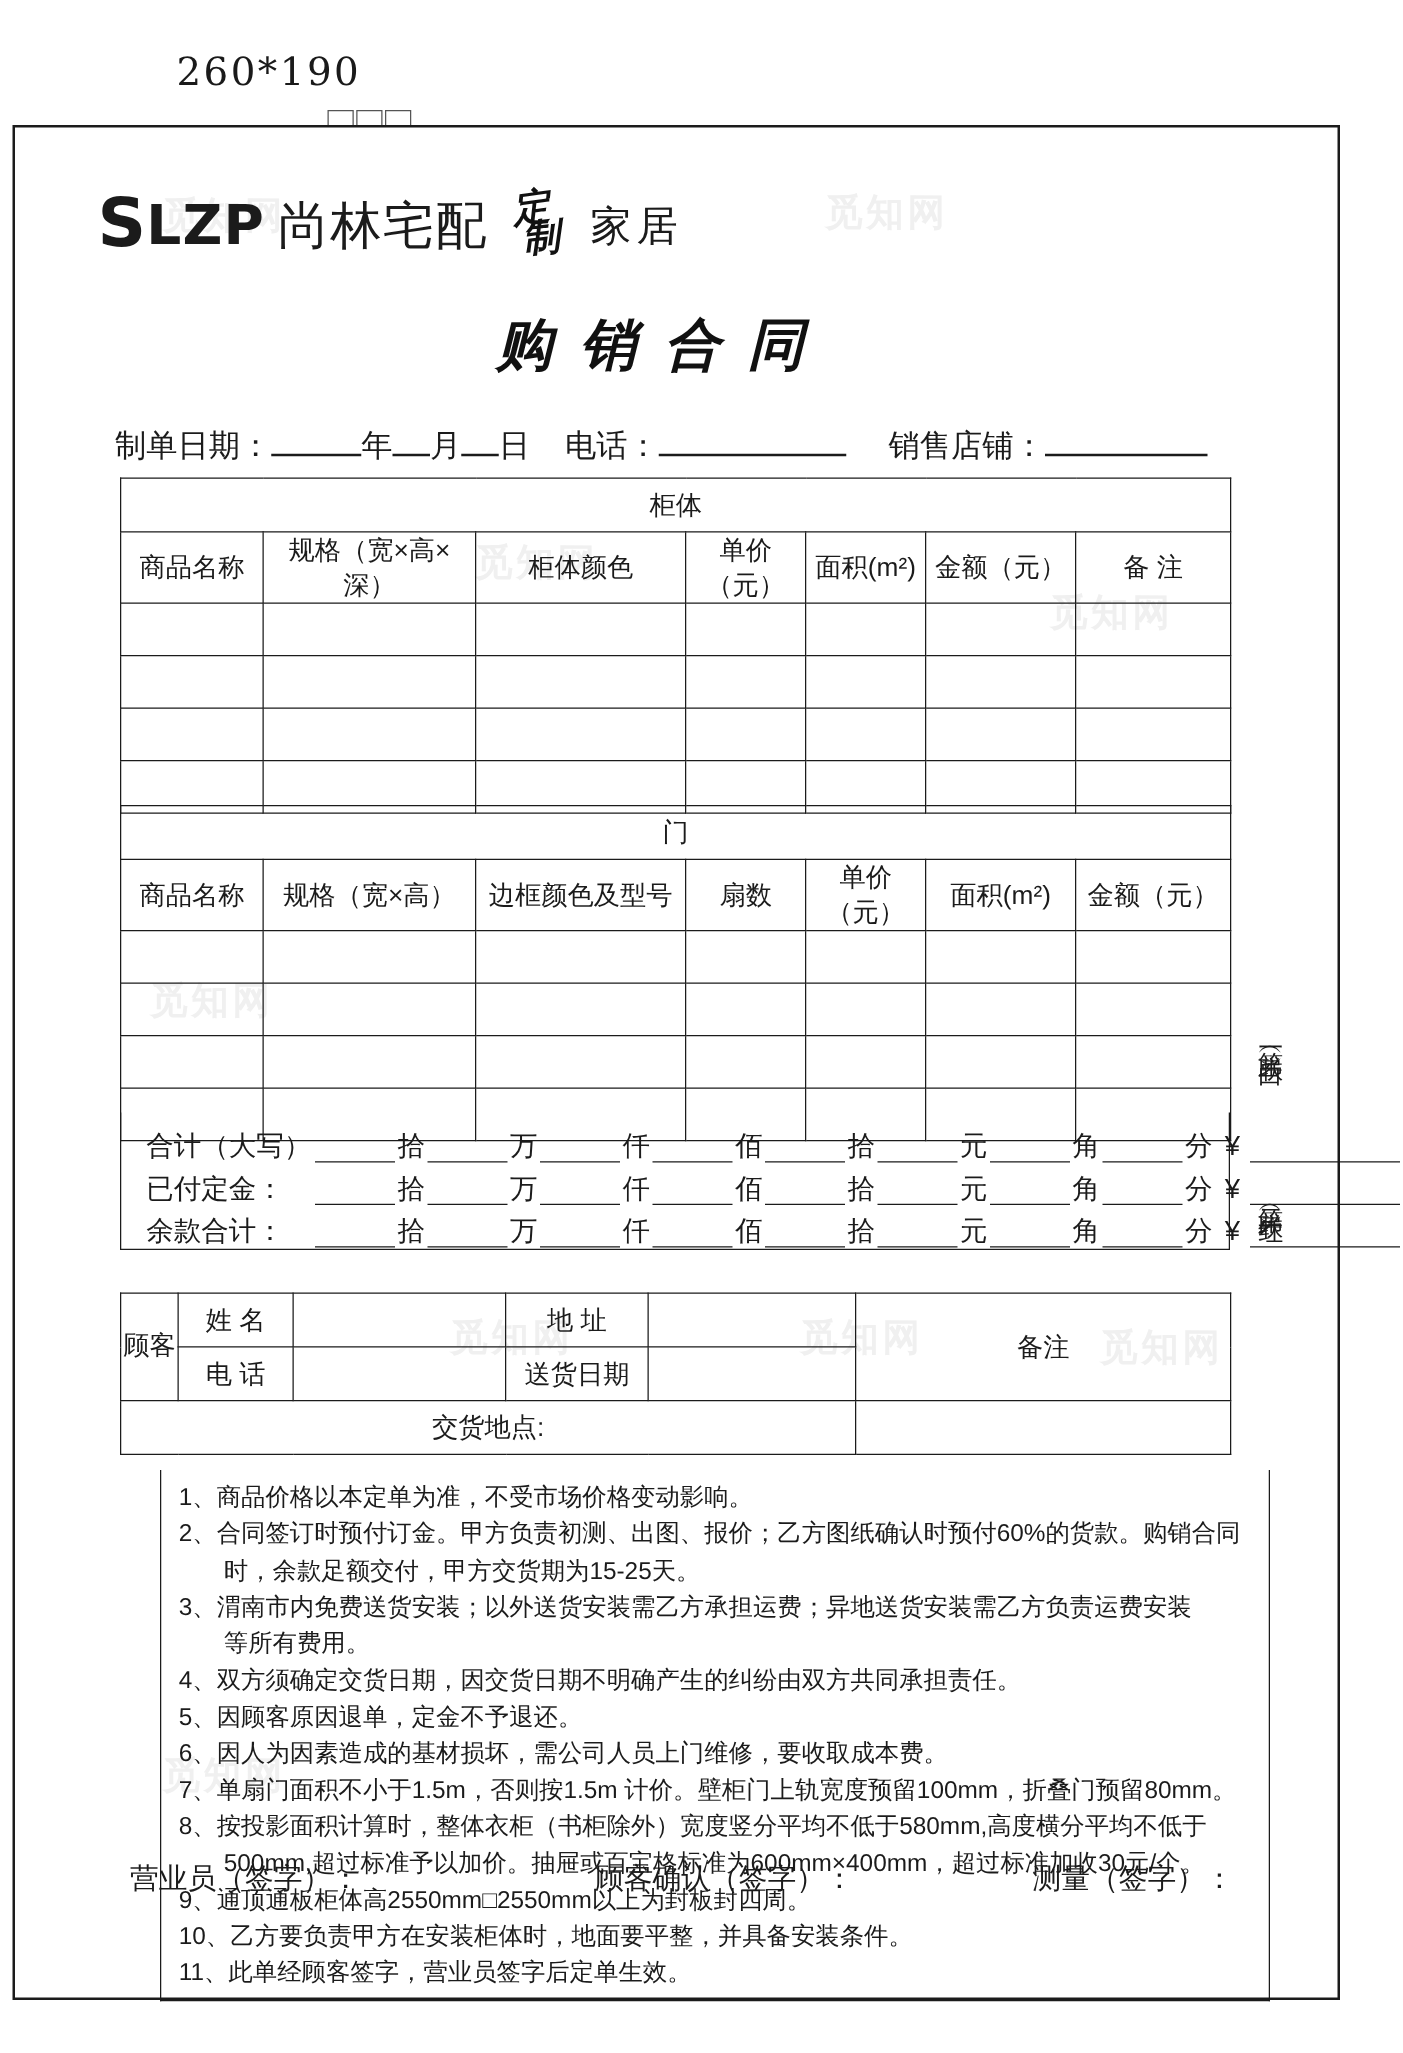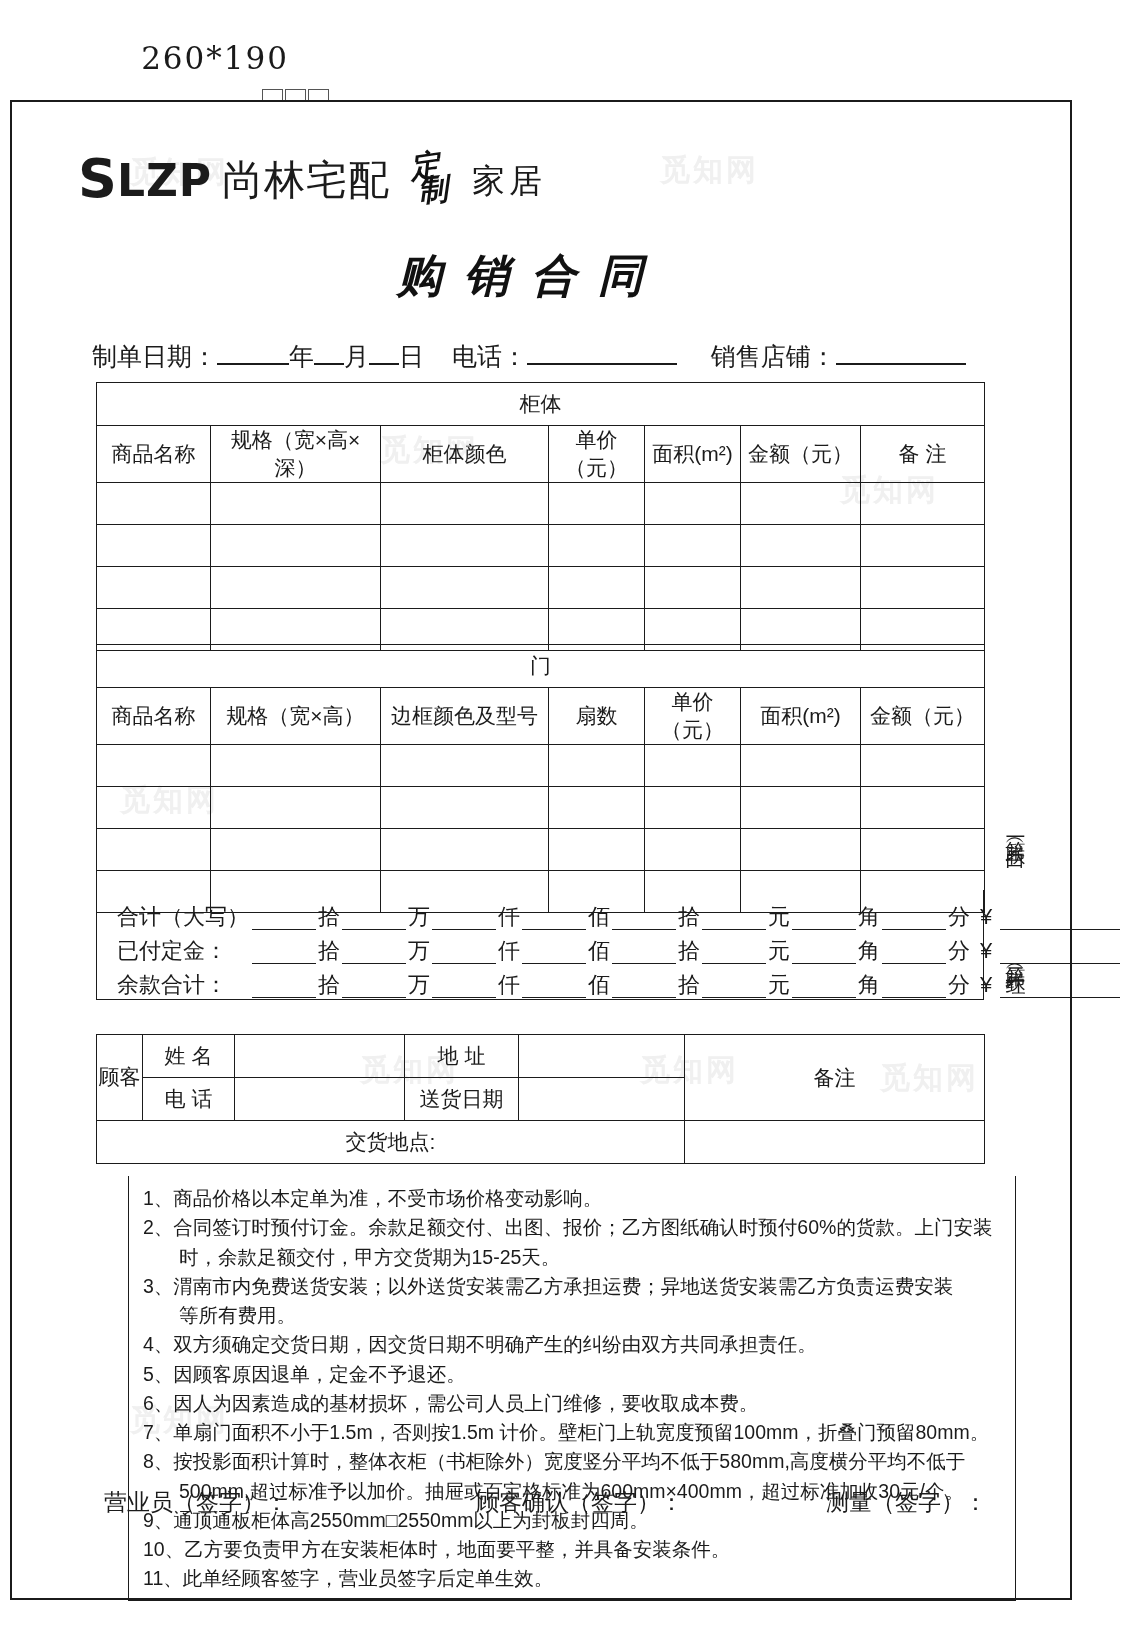--- a/index.html
+++ b/index.html
@@ -386,21 +386,21 @@
       </tr>
       <tr>
         <td class="left" colspan="5">交货地点:</td>
         <td></td>
       </tr>
     </tbody>
   </table>
 
   <ul class="terms">
     <li><span>1、</span><span>商品价格以本定单为准，不受市场价格变动影响。</span></li>
-    <li><span>2、</span><span>合同签订时预付订金。余款足额交付、出图、报价；乙方图纸确认时预付60%的货款。上门安装</span></li>
+    <li><span>2、</span><span>合同签订时预付订金。甲方负责初测、出图、报价；乙方图纸确认时预付60%的货款。购销合同</span></li>
     <li class="cont"><span>时，余款足额交付，甲方交货期为15-25天。</span></li>
     <li><span>3、</span><span>渭南市内免费送货安装；以外送货安装需乙方承担运费；异地送货安装需乙方负责运费安装</span></li>
     <li class="cont"><span>等所有费用。</span></li>
     <li><span>4、</span><span>双方须确定交货日期，因交货日期不明确产生的纠纷由双方共同承担责任。</span></li>
     <li><span>5、</span><span>因顾客原因退单，定金不予退还。</span></li>
     <li><span>6、</span><span>因人为因素造成的基材损坏，需公司人员上门维修，要收取成本费。</span></li>
     <li><span>7、</span><span>单扇门面积不小于1.5m，否则按1.5m 计价。壁柜门上轨宽度预留100mm，折叠门预留80mm。</span></li>
     <li><span>8、</span><span>按投影面积计算时，整体衣柜（书柜除外）宽度竖分平均不低于580mm,高度横分平均不低于</span></li>
     <li class="cont"><span>500mm,超过标准予以加价。抽屉或百宝格标准为600mm×400mm，超过标准加收30元/个。</span></li>
     <li><span>9、</span><span>通顶通板柜体高2550mm□2550mm以上为封板封四周。</span></li>

